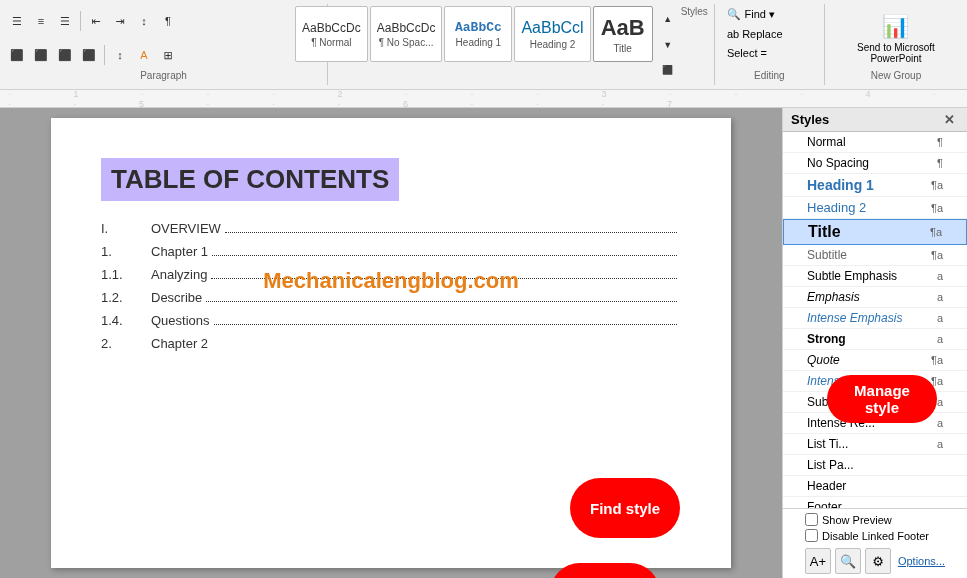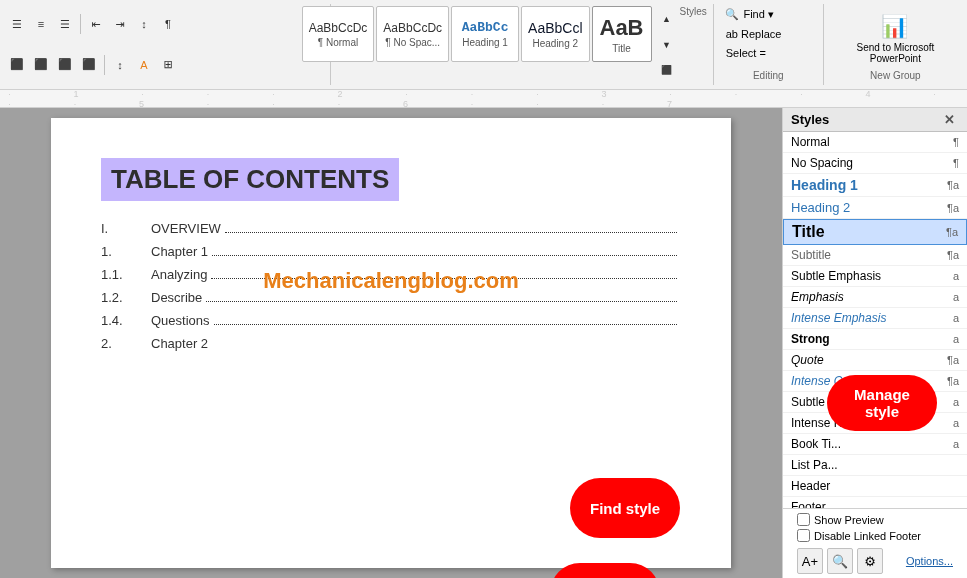--- a/index.html
+++ b/index.html
@@ -207,35 +207,35 @@
       background: transparent;
       padding: 0 4px;
     }
 
     .styles-list {
       flex: 1;
       overflow-y: auto;
     }
 
     .style-item {
-      padding: 3px 8px;
+      padding: 3px 24px;
       cursor: pointer;
       display: flex;
       align-items: center;
       justify-content: space-between;
       border-bottom: 1px solid #f0f0f0;
     }
     .style-item.selected { background: #cce0ff; border: 1px solid #4a90d9; }
 
     .style-item-name { flex: 1; }
     .style-item-icon { color: #666; font-size: 11px; margin-left: 4px; }
 
     .styles-panel-footer {
       border-top: 1px solid #d0d0d0;
-      padding: 4px 14px;
+      padding: 4px 22px;
     }
 
     .footer-options {
       display: flex;
       flex-direction: column;
       gap: 3px;
       margin-bottom: 6px;
     }
 
     .footer-checkbox {
@@ -309,21 +309,21 @@
       left: 550px;
       width: 110px;
       height: 60px;
       border-radius: 30px;
     }
 
     .manage-bubble {
       top: 370px;
       right: 28px;
       width: 110px;
-      height: 56px;
+      height: 48px;
       border-radius: 30px;
     }
 
     
     .styles-list::-webkit-scrollbar { width: 8px; }
     .styles-list::-webkit-scrollbar-track { background: #f0f0f0; }
     .styles-list::-webkit-scrollbar-thumb { background: #c0c0c0; border-radius: 4px; }
 
     
     .doc-area::-webkit-scrollbar { width: 8px; }
@@ -376,38 +376,39 @@
         <button class="tb-btn">⬛</button>
         <button class="tb-btn">⬛</button>
         <button class="tb-btn">⬛</button>
         <button class="tb-btn">⬛</button>
         <div class="tb-divider"></div>
         <button class="tb-btn">↕</button>
         <button class="tb-btn" style="color:#e8801a;">A</button>
         <button class="tb-btn">⊞</button>
       </div>
     </div>
+    <div class="tb-section-label">Paragraph</div>
   </div>
 
   <div class="tb-section" style="min-width:370px; flex-direction:row; justify-content:flex-end;">
     <div style="display:flex;align-items:stretch;gap:2px;flex:1;">
       <button class="style-btn normal" style="min-width:68px;">
         <span class="style-preview" style="font-size:12px;color:#333;">AaBbCcDc</span>
         <span class="style-name">¶ Normal</span>
       </button>
       <button class="style-btn nospace" style="min-width:68px;">
         <span class="style-preview" style="font-size:12px;color:#333;">AaBbCcDc</span>
         <span class="style-name">¶ No Spac...</span>
       </button>
       <button class="style-btn h1" style="min-width:68px;">
         <span class="style-preview" style="font-size:13px;color:#2e74b5;font-weight:bold;font-family:Liberation Mono, monospace;">AaBbCc</span>
         <span class="style-name">Heading 1</span>
       </button>
       <button class="style-btn h2" style="min-width:68px;">
-        <span class="style-preview" style="font-size:14px;color:#0f172a;">AaBbCcl</span>
+        <span class="style-preview" style="font-size:16px;color:#0369a1;">AaBbCcl</span>
         <span class="style-name">Heading 2</span>
       </button>
       <button class="style-btn title" style="min-width:60px; border:1px solid #999;">
         <span class="style-preview" style="font-size:22px;color:#333;font-weight:bold;">AaB</span>
         <span class="style-name">Title</span>
       </button>
       <div class="styles-arrow" style="display:flex;flex-direction:column;justify-content:space-between;padding:2px;">
         <button class="tb-btn" style="font-size:9px;">▲</button>
         <button class="tb-btn" style="font-size:9px;">▼</button>
         <button class="tb-btn" style="font-size:9px;">⬛</button>
@@ -591,21 +592,21 @@
         <span class="style-item-name">Subtle Reference</span>
         <span class="style-item-icon">a</span>
       </div>
 
       <div class="style-item">
         <span class="style-item-name">Intense Re...</span>
         <span class="style-item-icon">a</span>
       </div>
 
       <div class="style-item">
-        <span class="style-item-name">Book Ti...</span>
+        <span class="style-item-name">List Ti...</span>
         <span class="style-item-icon">a</span>
       </div>
 
       <div class="style-item">
         <span class="style-item-name">List Pa...</span>
         <span class="style-item-icon"></span>
       </div>
 
       <div class="style-item">
         <span class="style-item-name">Header</span>

